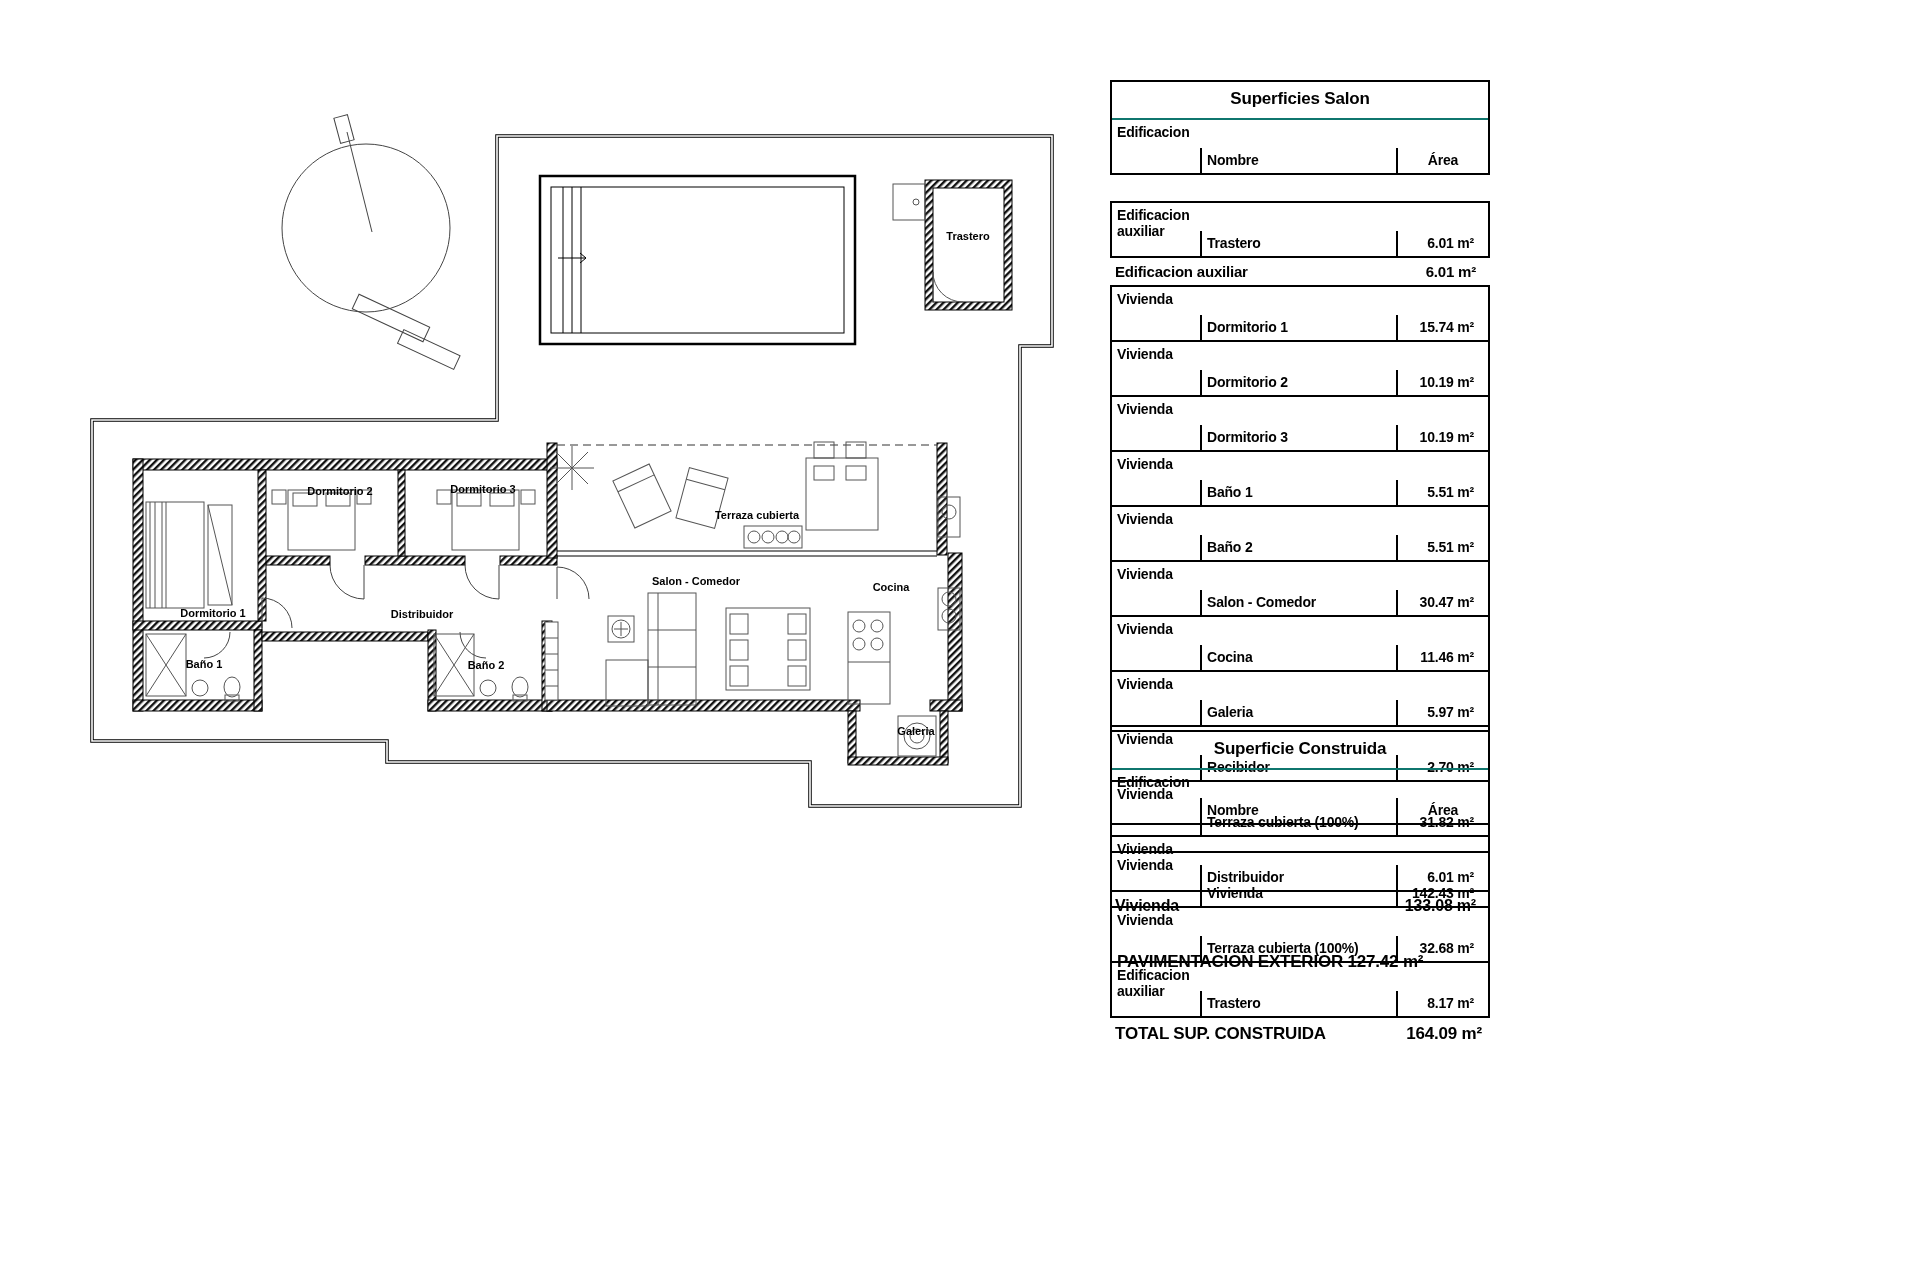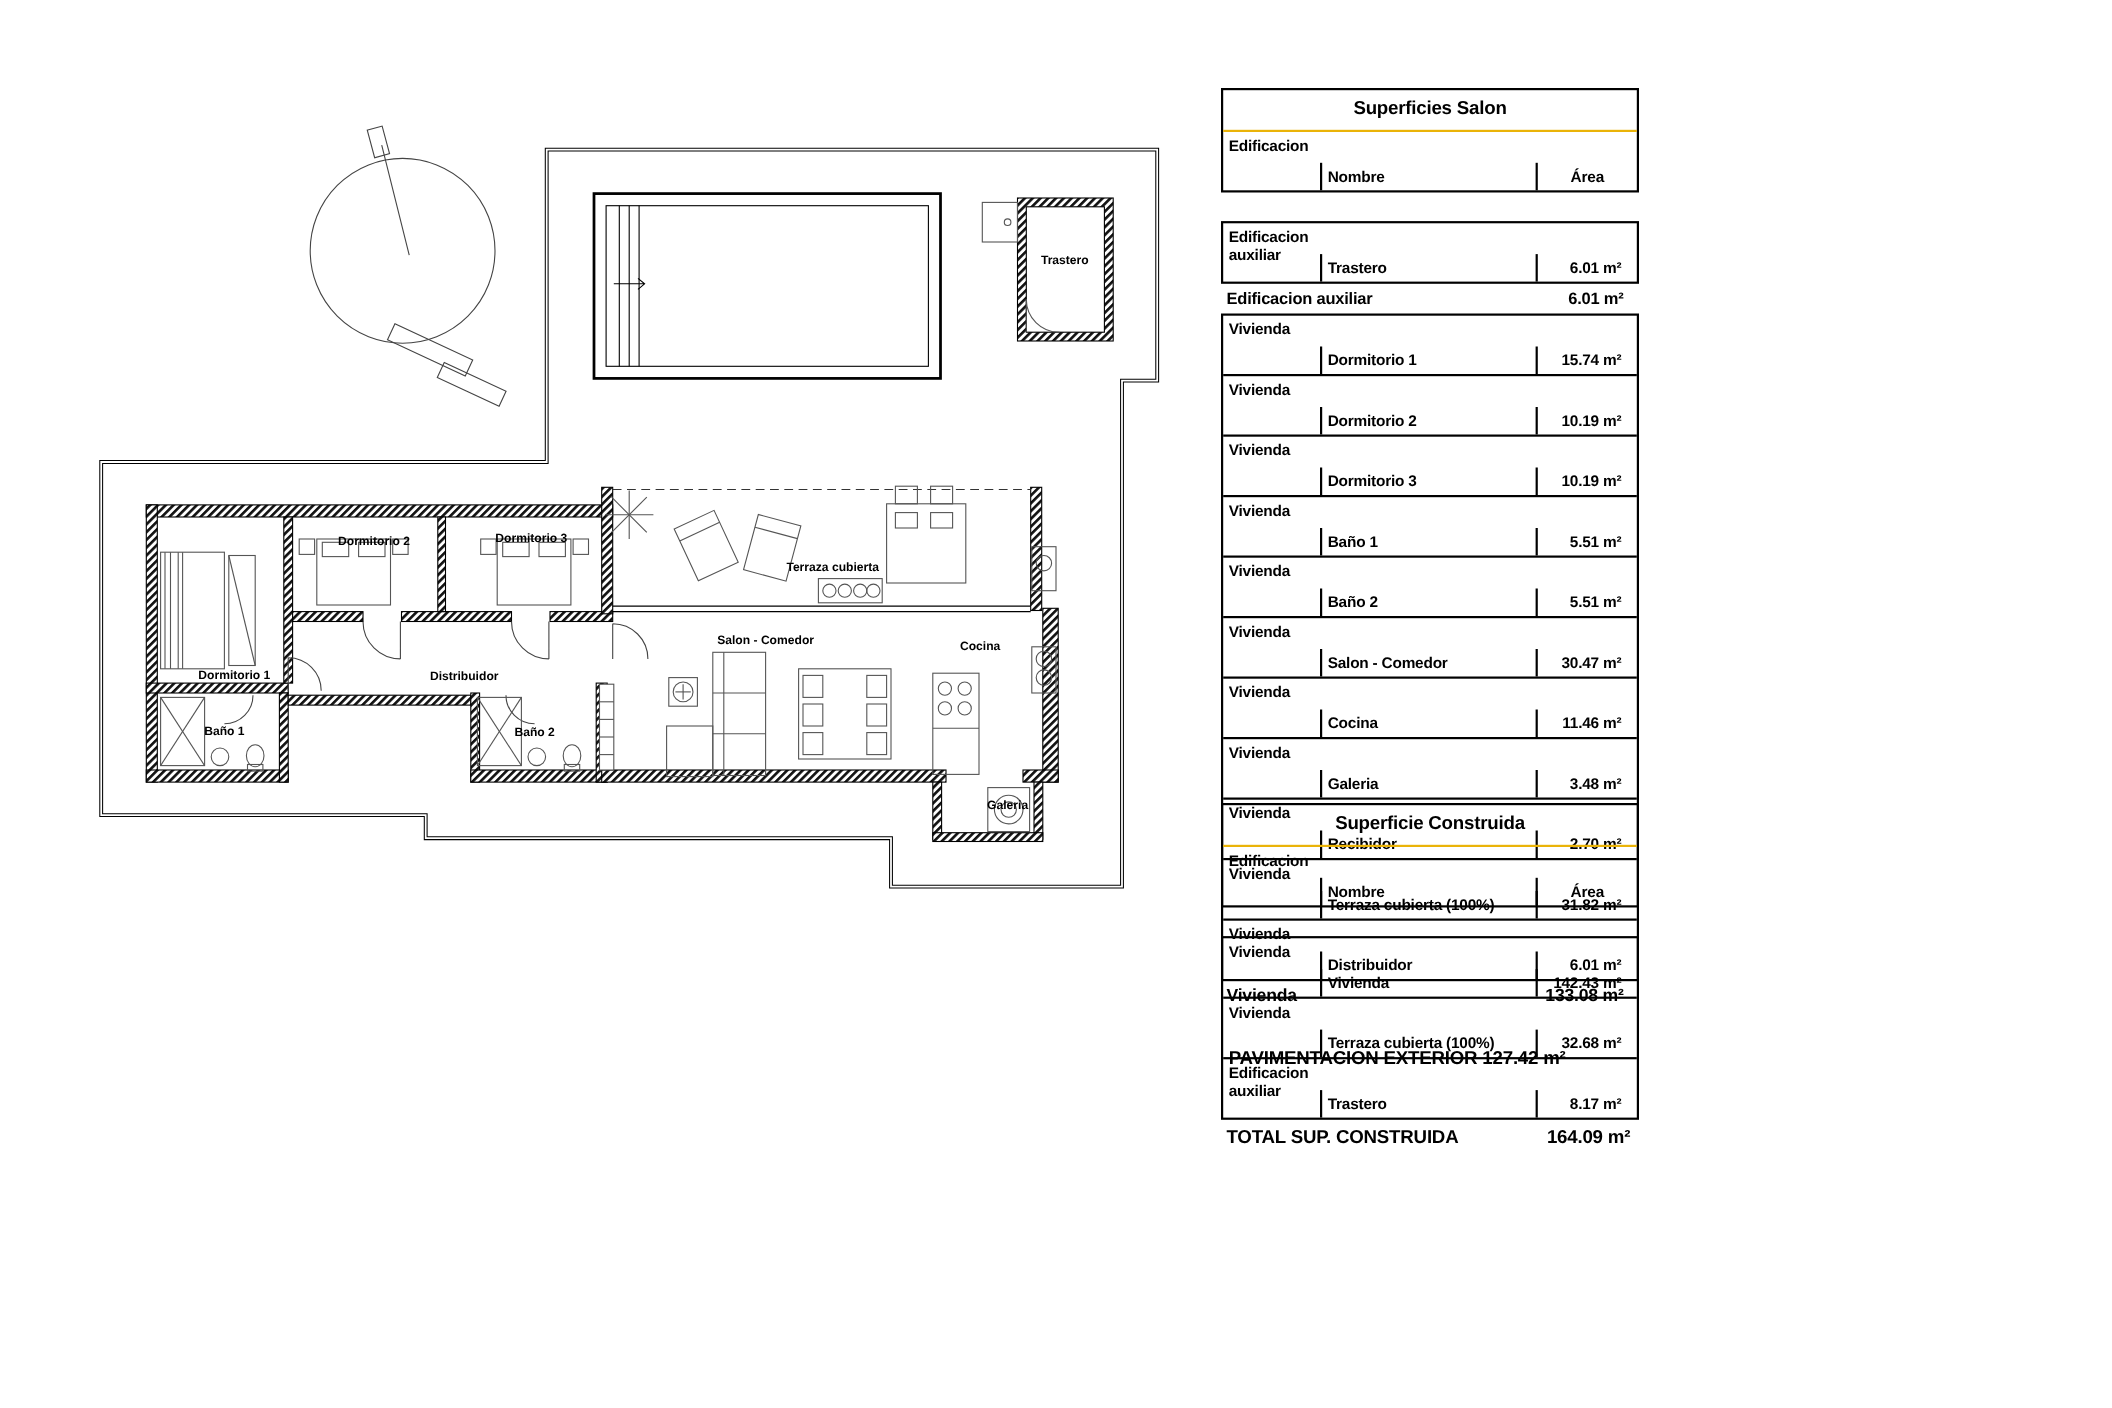--- a/index.html
+++ b/index.html
@@ -24,21 +24,21 @@
   }
   #tbl-utiles { left: 1110px; top: 80px; }
   #tbl-construida { left: 1110px; top: 730px; }
   .titlebox { border: 2px solid #000; }
   .tbl-title { text-align: center; font-size: 17px; padding: 7px 4px 9px; }
   .hdr, .vrow, .rowbox {
     display: grid;
     grid-template-columns: 88px 196px 1fr;
     font-size: 14px;
   }
-  .hdr { border-top: 2px solid #eab308; }
+  .hdr { border-top: 2px solid #0f766e; }
   .hdr > div, .vrow > div, .rowbox > div { padding: 4px 5px 5px; }
   .bl { border-left: 2px solid #000; margin-top: 28px; }
   .center { text-align: center; }
   .num { text-align: right; padding-right: 14px !important; }
   .rowbox { border: 2px solid #000; margin-top: 26px; min-height: 50px; }
   .rows { border: 2px solid #000; }
   .vrow + .vrow { border-top: 2px solid #000; }
   .subtotal-row {
     display: flex; justify-content: space-between;
     font-size: 15px; padding: 5px 14px 5px 5px;
@@ -323,21 +323,21 @@
       <div class="bl num">30.47 m²</div>
     </div>
     <div class="vrow">
       <div>Vivienda</div>
       <div class="bl">Cocina</div>
       <div class="bl num">11.46 m²</div>
     </div>
     <div class="vrow">
       <div>Vivienda</div>
       <div class="bl">Galeria</div>
-      <div class="bl num">3.48 m²</div>
+      <div class="bl num">5.97 m²</div>
     </div>
     <div class="vrow">
       <div>Vivienda</div>
       <div class="bl">Recibidor</div>
       <div class="bl num">2.70 m²</div>
     </div>
     <div class="vrow">
       <div>Vivienda</div>
       <div class="bl">Terraza cubierta (100%)</div>
       <div class="bl num">31.82 m²</div>

